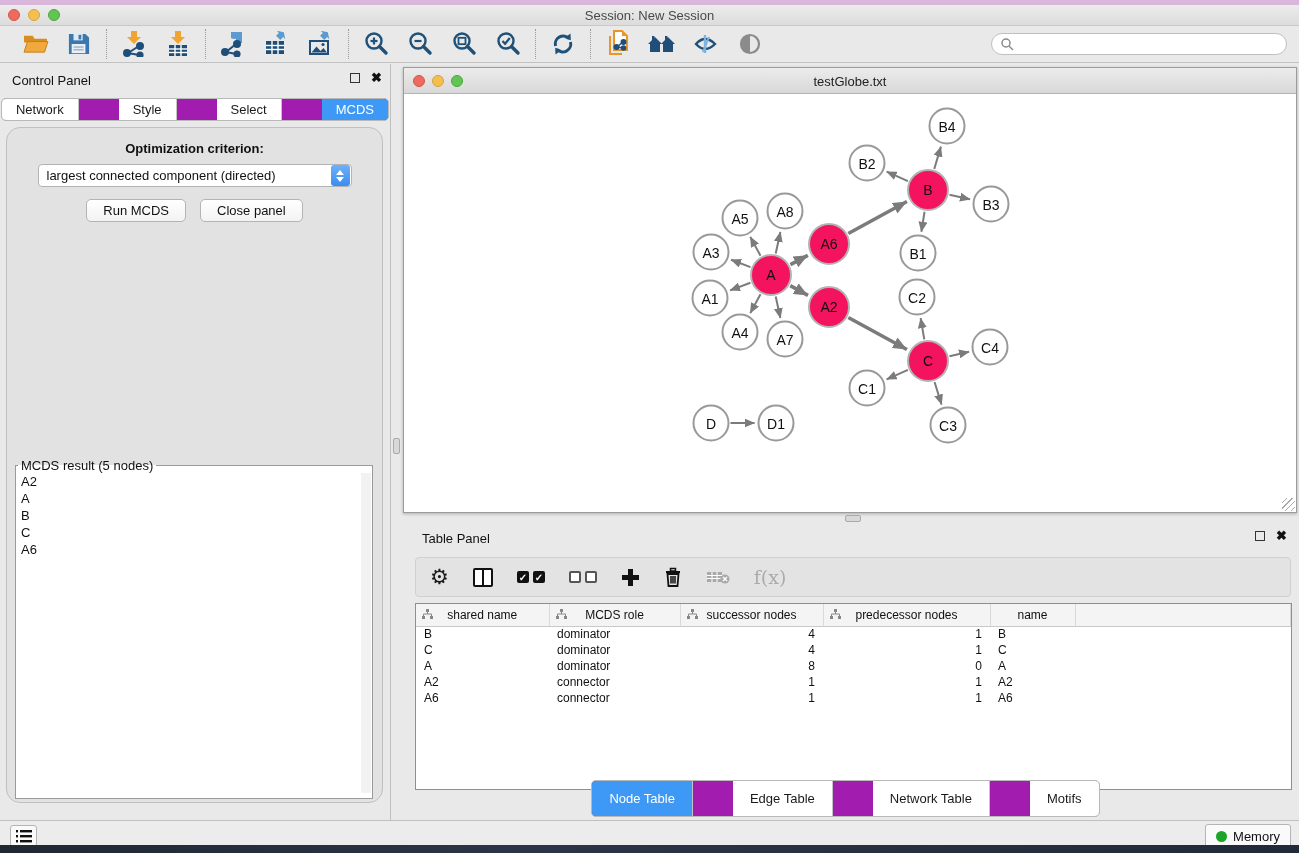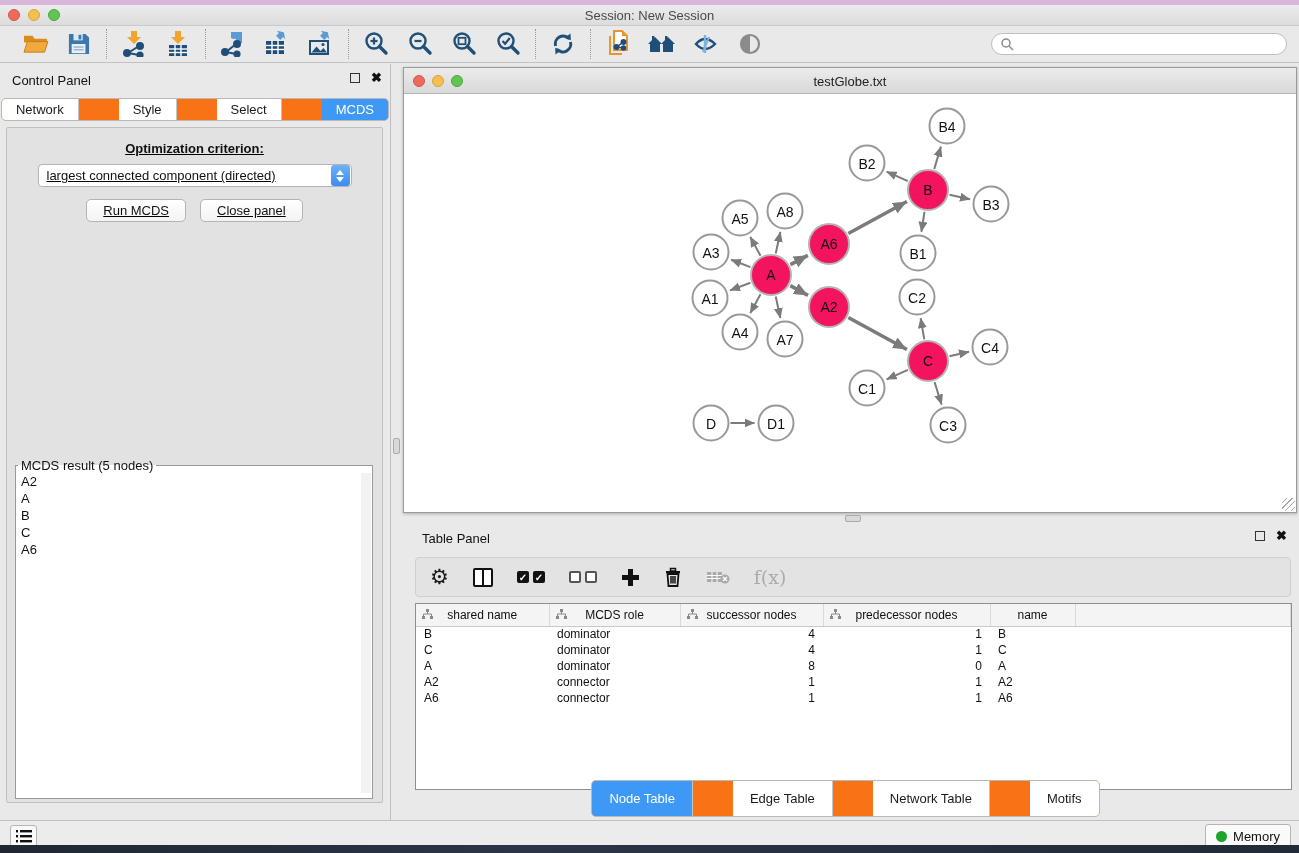--- a/index.html
+++ b/index.html
@@ -36,28 +36,28 @@
   
   .control-panel { position:absolute; left:0; top:59px; width:391px; height:756px;
     background:#e9e9e9; border-right:1px solid #bfbfbf; }
   .panel-head { position:relative; height:30px; }
   .panel-head .ph-title { position:absolute; left:12px; top:9px; font-size:13px; color:#111; }
   .panel-icons { position:absolute; right:8px; top:9px; display:flex; gap:11px; align-items:center; }
   .float-box { width:10px; height:10px; border:1.5px solid #333; }
   .close-x { font-size:13px; font-weight:bold; color:#111; line-height:10px; }
 
   .seg-tabs { display:flex; justify-content:center; margin-top:4px; }
-  .seg { display:flex; border:1px solid #b9b9b9; border-radius:5px; overflow:hidden; background:#f97316;gap:40px; }
+  .seg { display:flex; border:1px solid #b9b9b9; border-radius:5px; overflow:hidden; background:#a21caf;gap:40px; }
   .seg .tab { padding:3px 14px; font-size:13px; color:#1a1a1a; background:#fff;
     border-right:1px solid #c4c4c4; }
   .seg .tab:last-child { border-right:none; }
   .seg .tab.sel { background:#3d99f5; color:#fff; }
 
   .cp-content { position:absolute; left:6px; right:7px; top:63px; bottom:17px;
-    background:#e2e2e2; border:1px solid #c0c0c0; border-radius:2px;text-decoration:underline; }
+    background:#e2e2e2; border:1px solid #c0c0c0; border-radius:14px; }
   .opt-label { margin-top:13px; text-align:center; font-size:13px; font-weight:bold; color:#111; }
   .dropdown { position:relative; margin:8px auto 0; width:314px; height:23px; background:#fff;
     border:1px solid #b3b3b3; border-radius:4px; display:flex; align-items:center; }
   .dropdown .dd-text { flex:1; font-size:13px; padding-left:8px; color:#111; white-space:nowrap; }
   .dd-stepper { width:19px; height:21px; margin-right:1px; border-radius:3px;
     background:linear-gradient(#6db1f7,#3b8df2); display:flex; flex-direction:column;
     align-items:center; justify-content:center; gap:2px; }
   .dd-up { width:0; height:0; border-left:4px solid transparent; border-right:4px solid transparent;
     border-bottom:5px solid #fff; }
   .dd-down { width:0; height:0; border-left:4px solid transparent; border-right:4px solid transparent;

